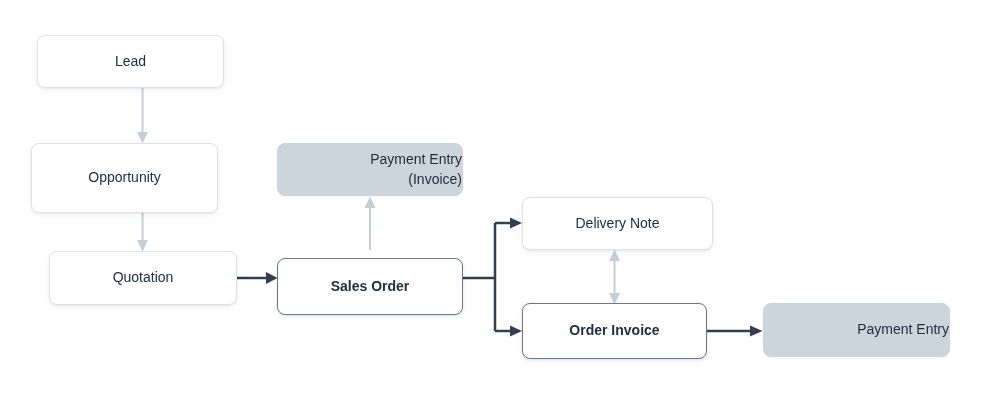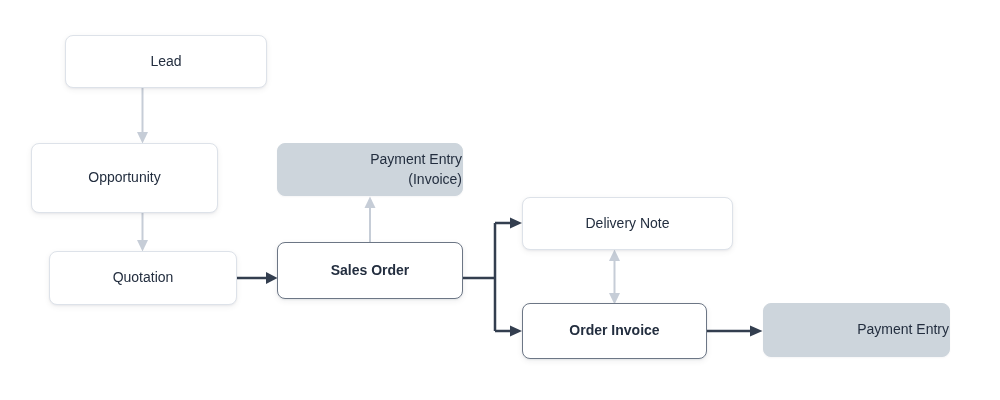--- a/index.html
+++ b/index.html
@@ -93,42 +93,42 @@
       <polygon class="head-dark" points="510,217.5 510,228.5 522,223"></polygon>
       <polygon class="head-dark" points="510,325.5 510,336.5 522,331"></polygon>
     </g>
 
     <g>
       <line class="edge-dark" x1="707" y1="331" x2="751" y2="331"></line>
       <polygon class="head-dark" points="750,325.5 750,336.5 762.5,331"></polygon>
     </g>
   </svg>
 
-  <div class="node light" style="left:65px; top:35px; width:202px; height:53px;">
+  <div class="node light" style="left:37px; top:35px; width:187px; height:53px;">
     <span>Lead</span>
   </div>
 
   <div class="node light" style="left:31px; top:143px; width:187px; height:70px;">
     <span>Opportunity</span>
   </div>
 
   <div class="node light" style="left:49px; top:251px; width:188px; height:54px;">
     <span>Quotation</span>
   </div>
 
   <div class="node gray" style="left:277px; top:143px; width:186px; height:53px;">
     <span>Payment Entry</span>
     <span>(Invoice)</span>
   </div>
 
-  <div class="node strong" style="left:277px; top:242px; width:186px; height:57px;">
+  <div class="node strong" style="left:277px; top:258px; width:186px; height:57px;">
     <span>Sales Order</span>
   </div>
 
-  <div class="node light" style="left:522px; top:197px; width:211px; height:53px;">
+  <div class="node light" style="left:522px; top:197px; width:191px; height:53px;">
     <span>Delivery Note</span>
   </div>
 
   <div class="node strong" style="left:522px; top:303px; width:185px; height:56px;">
     <span>Order Invoice</span>
   </div>
 
   <div class="node gray" style="left:763px; top:303px; width:187px; height:54px;">
     <span>Payment Entry</span>
   </div>

